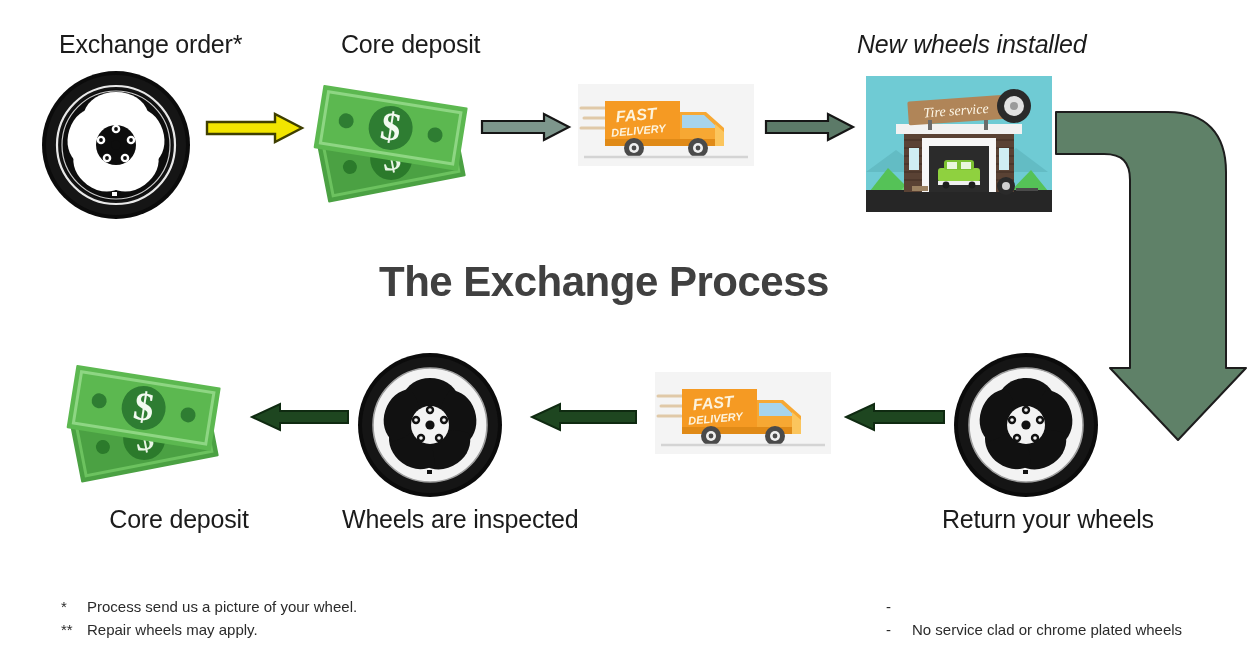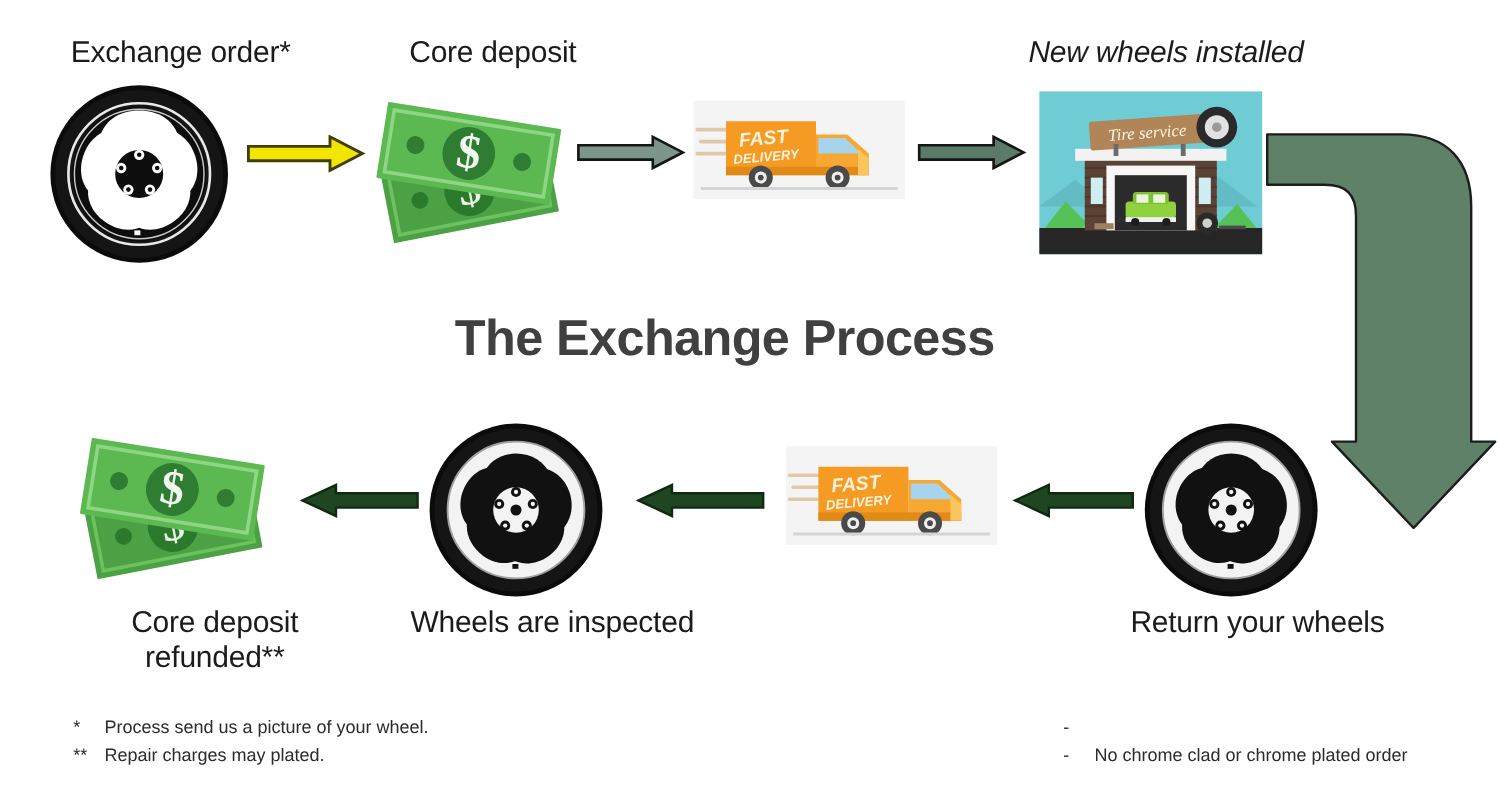--- a/index.html
+++ b/index.html
@@ -430,41 +430,40 @@
           <circle cx="65" cy="86" r="1.8"></circle>
         <circle cx="60" cy="68" r="1.8"></circle>
       </g>
       <circle cx="74" cy="73" r="4.6" fill="#111111"></circle>
       <rect x="71" y="118" width="5" height="4" fill="#111111"></rect>
     </svg>
   </div>
 
   <div class="abs step-label center" style="left:38px; top:505px; width:220px;">
     <div>Core deposit</div>
-    <div>refunded**</div>
   </div>
 
   <div class="abs step-label" style="left:911px; top:505px;">Return your wheels</div>
 
   <div class="abs step-label" style="left:311px; top:505px;">Wheels are inspected</div>
 
   <div class="abs note" style="left:30px; top:595px;">
     <div class="note-row">
       <span class="note-mark">*</span>
       <span>Process send us a picture of your wheel.</span>
     </div>
     <div class="note-row">
       <span class="note-mark">**</span>
-      <span>Repair charges may plated.</span>
+      <span>Repair wheels may apply.</span>
     </div>
   </div>
 
   <div class="abs note" style="left:855px; top:595px;">
     <div class="note-row">
       <span class="note-mark">-</span>
     </div>
     <div class="note-row">
       <span class="note-mark">-</span>
-      <span>No chrome clad or chrome plated order</span>
+      <span>No service clad or chrome plated wheels</span>
     </div>
   </div>
 
 </div>
 
 </body></html>

